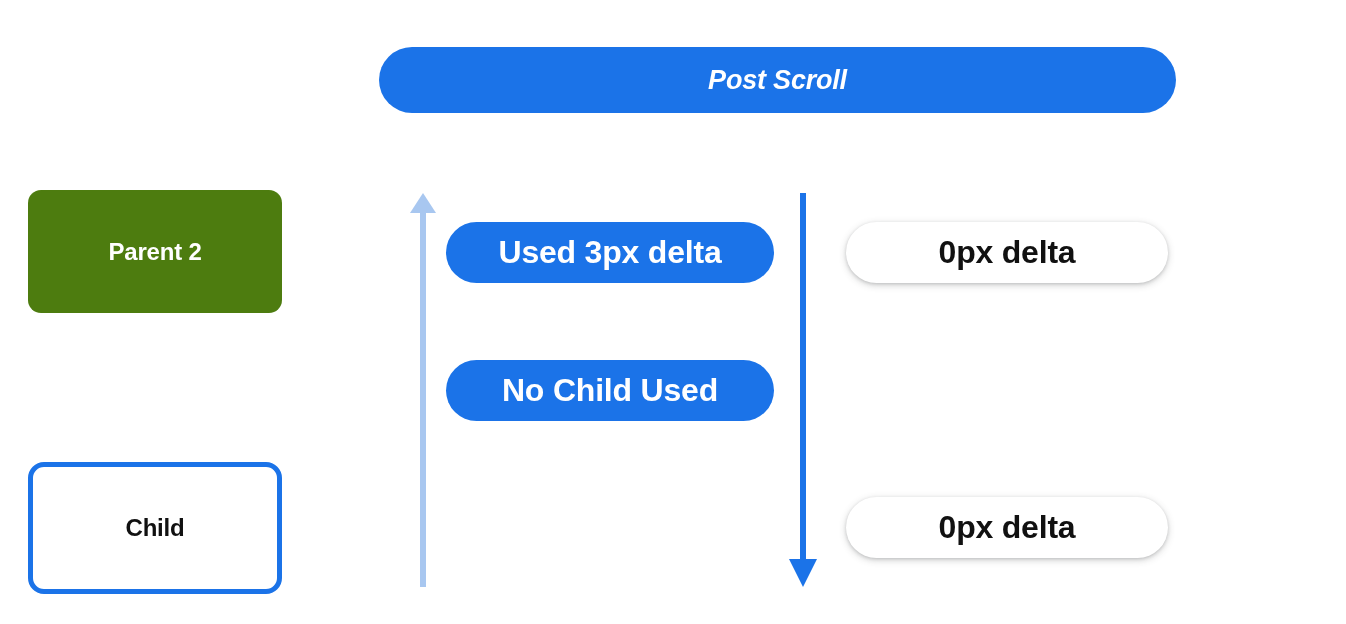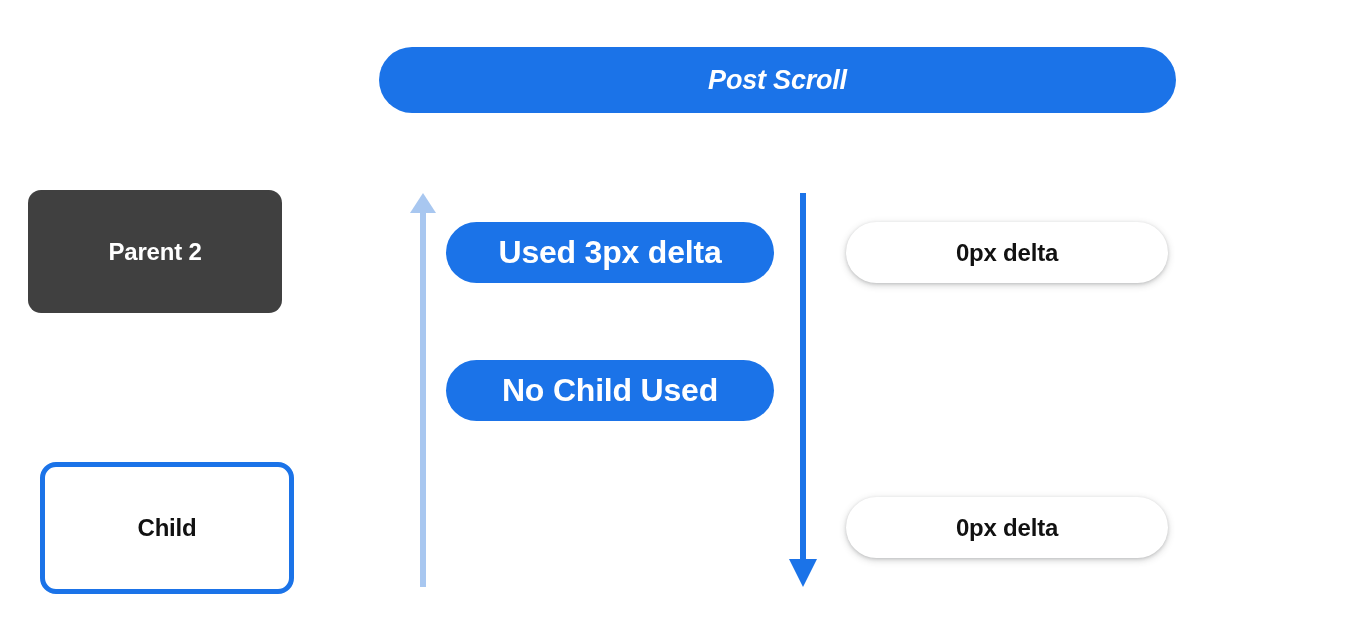--- a/index.html
+++ b/index.html
@@ -46,30 +46,29 @@
     width: 254px;
     display: flex;
     align-items: center;
     justify-content: center;
     font-size: 24px;
     font-weight: bold;
     letter-spacing: -0.2px;
     box-sizing: border-box;
   }
   .stack-box.filled {
-    background: #404040;
+    background: #4d7c0f;
     color: #ffffff;
     border-radius: 13px;
   }
   .stack-box.outlined {
     background: #ffffff;
     color: #111111;
     border: 5px solid #1b73e8;
     border-radius: 16px;
-    margin-left: 12px;
   }
   #box-parent2 { top: 190px; height: 123px; }
   #box-parent1 { top: 328px; height: 123px; }
   #box-child   { top: 462px; height: 132px; }
 
   
   .arrow {
     position: absolute;
   }
   #arrow-up {
@@ -110,21 +109,21 @@
     position: absolute;
     left: 846px;
     width: 322px;
     height: 61px;
     background: #ffffff;
     border-radius: 31px;
     display: flex;
     align-items: center;
     justify-content: center;
     color: #111111;
-    font-size: 24px;
+    font-size: 32px;
     font-weight: bold;
     letter-spacing: -0.2px;
     box-shadow: 0 2px 7px rgba(60,64,67,0.26), 0 1px 3px rgba(60,64,67,0.16);
     box-sizing: border-box;
   }
   #right-pill-0 { top: 222px; }
   #right-pill-1 { top: 497px; }
 </style>
 </head>
 <body>

